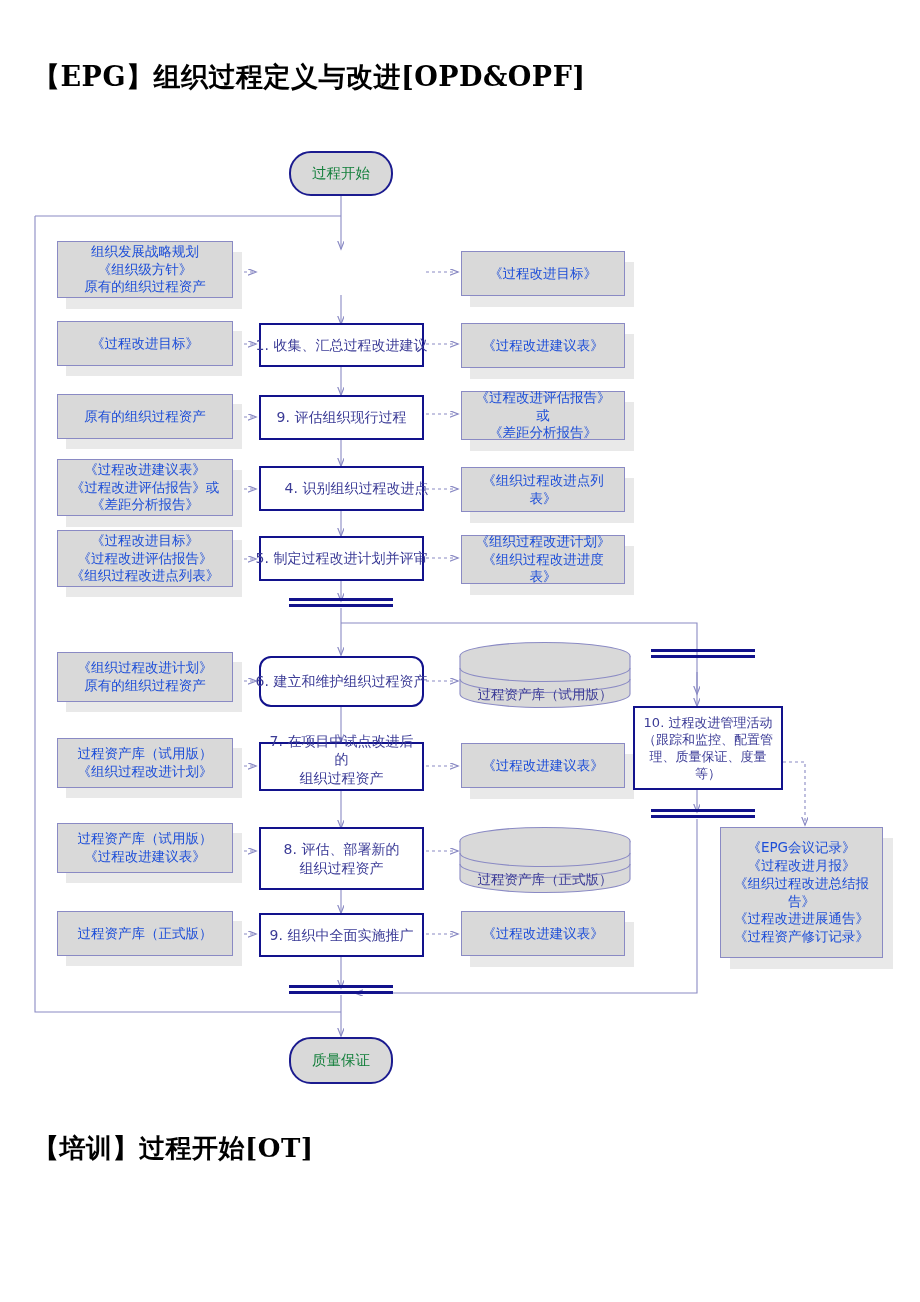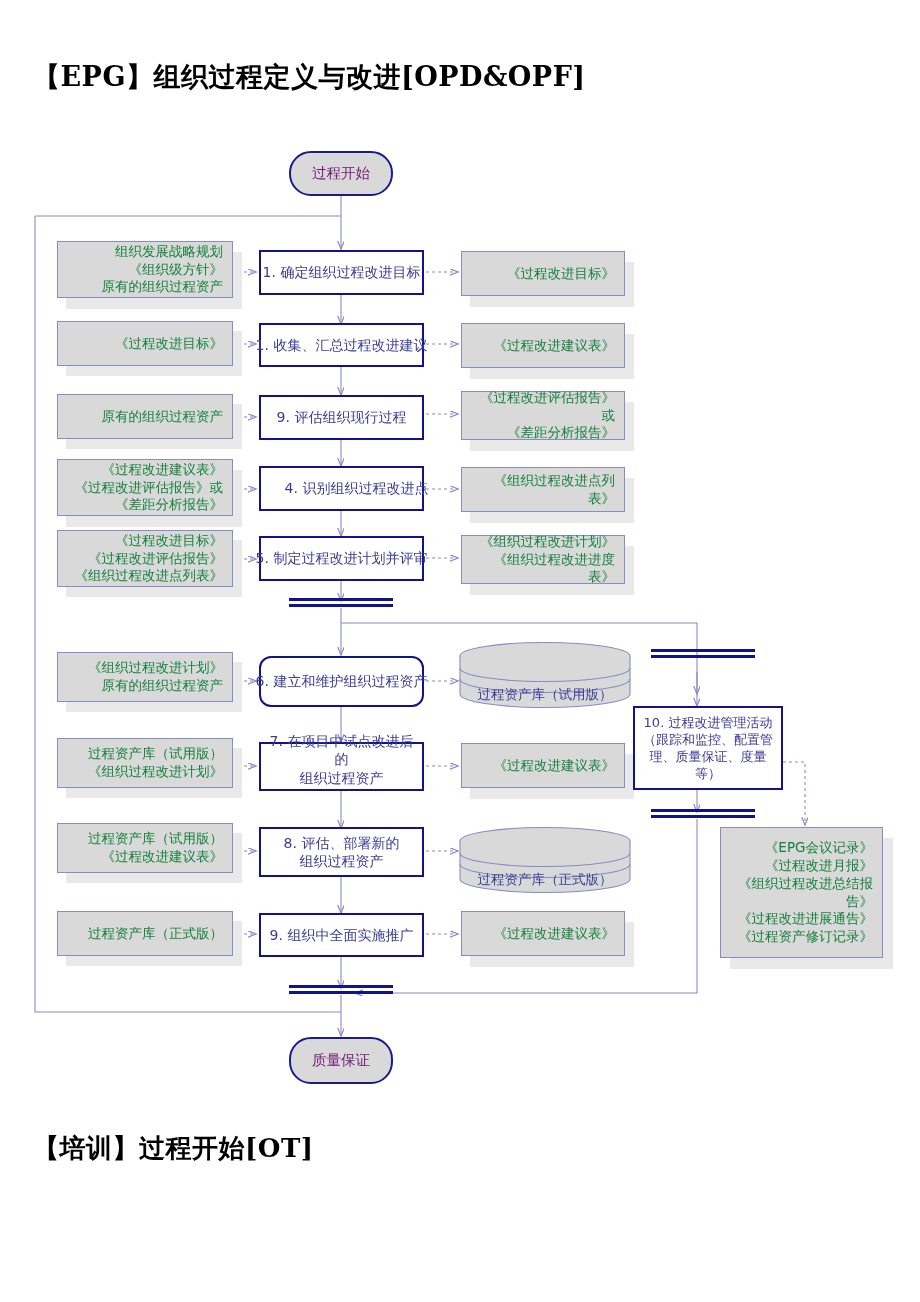--- a/index.html
+++ b/index.html
@@ -21,34 +21,34 @@
   
   svg.lines{position:absolute;left:0;top:0;width:920px;height:1302px;overflow:visible;}
 
   
   .node{position:absolute;box-sizing:border-box;display:flex;align-items:center;
         justify-content:center;text-align:center;line-height:1.32;}
 
   
   .terminator{
     background:#d9d9d9;border:2px solid #1b1b8f;border-radius:22px;
-    color:#701a75;font-size:14.5px;z-index:4;
+    color:#15803d;font-size:14.5px;z-index:4;
   }
 
   
   .process{
     background:#ffffff;border:2.2px solid #12128c;color:#3b3b96;
     font-size:14px;padding:2px 4px;z-index:4;
   }
 
   
   .artifact{
-    background:#d9d9d9;border:1.1px solid #8a8ac4;color:#15803d;
+    background:#d9d9d9;border:1.1px solid #8a8ac4;color:#1d4ed8;
     font-size:13.5px;z-index:3;
-    justify-content:flex-start;text-align:right;padding:4px 9px;
+    justify-content:flex-start;text-align:center;padding:4px 9px;
   }
   .artifact .txt{width:100%;}
   .shadow{
     position:absolute;background:#e9e9e9;z-index:2;
   }
 
   
   .cyl{position:absolute;z-index:3;}
   .cyl .label{
     position:absolute;left:0;right:0;bottom:5px;text-align:center;
@@ -209,43 +209,40 @@
   <div class="node artifact" style="left:57px;top:823px;width:176px;height:50px;">
     <span class="txt" style="white-space: pre-line;">过程资产库（试用版）
 《过程改进建议表》</span>
   </div>
 
   <div class="shadow" style="left:66px;top:921px;width:176px;height:45px;"></div>
   <div class="node artifact" style="left:57px;top:911px;width:176px;height:45px;">
     <span class="txt" style="white-space: pre-line;">过程资产库（正式版）</span>
   </div>
 
-  <div class="node process" style="left:259px;top:250px;width:165px;height:45px;">
-    <span class="nowrap">1. 确定组织过程改进目标</span>
-  </div>
   <div class="node process" style="left:259px;top:323px;width:165px;height:44px;">
     <span class="nowrap">1. 收集、汇总过程改进建议</span>
   </div>
   <div class="node process" style="left:259px;top:395px;width:165px;height:45px;">
     <span class="nowrap">9. 评估组织现行过程</span>
   </div>
   <div class="node process" style="left:259px;top:466px;width:165px;height:45px;padding-left:34px;">
     <span class="nowrap">4. 识别组织过程改进点</span>
   </div>
   <div class="node process" style="left:259px;top:536px;width:165px;height:45px;">
     <span class="nowrap">5. 制定过程改进计划并评审</span>
   </div>
   <div class="node process" style="left:259px;top:656px;width:165px;height:51px;border-radius:12px;">
     <span class="nowrap">6. 建立和维护组织过程资产</span>
   </div>
   <div class="node process" style="left:259px;top:742px;width:165px;height:49px;align-items:flex-end;">
     <span style="white-space:pre-line;">7. 在项目中试点改进后的
 组织过程资产</span>
   </div>
-  <div class="node process" style="left:259px;top:827px;width:165px;height:50px;">
+  <div class="node process" style="left:259px;top:827px;width:165px;height:63px;">
     <span style="white-space:pre-line;">8. 评估、部署新的
 组织过程资产</span>
   </div>
   <div class="node process" style="left:259px;top:913px;width:165px;height:44px;">
     <span class="nowrap">9. 组织中全面实施推广</span>
   </div>
 
   <div class="node process" style="left:633px;top:706px;width:150px;height:84px;font-size:13px;">
     <span style="white-space:pre-line;">10. 过程改进管理活动
 （跟踪和监控、配置管

